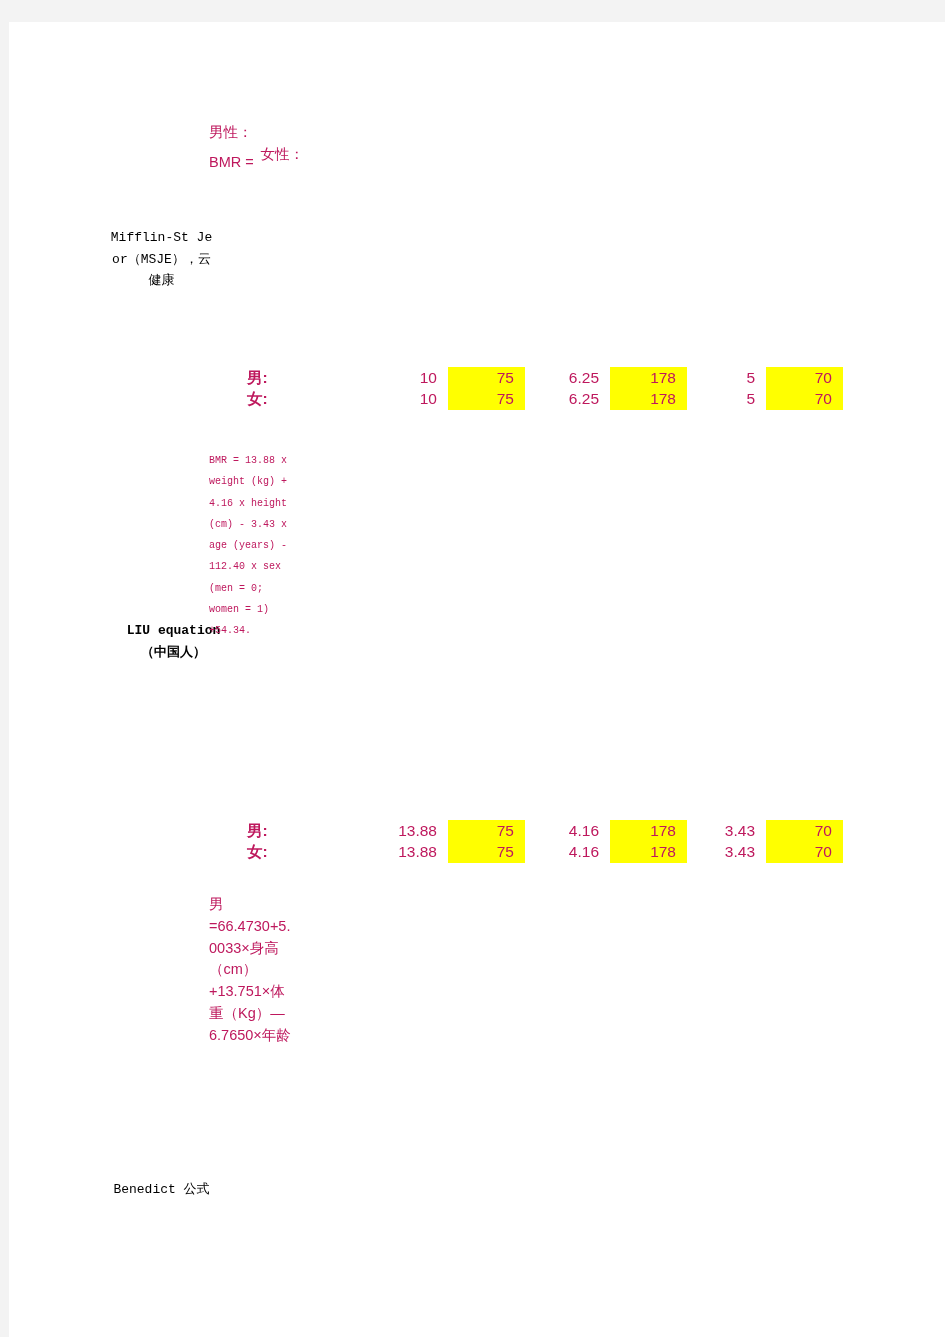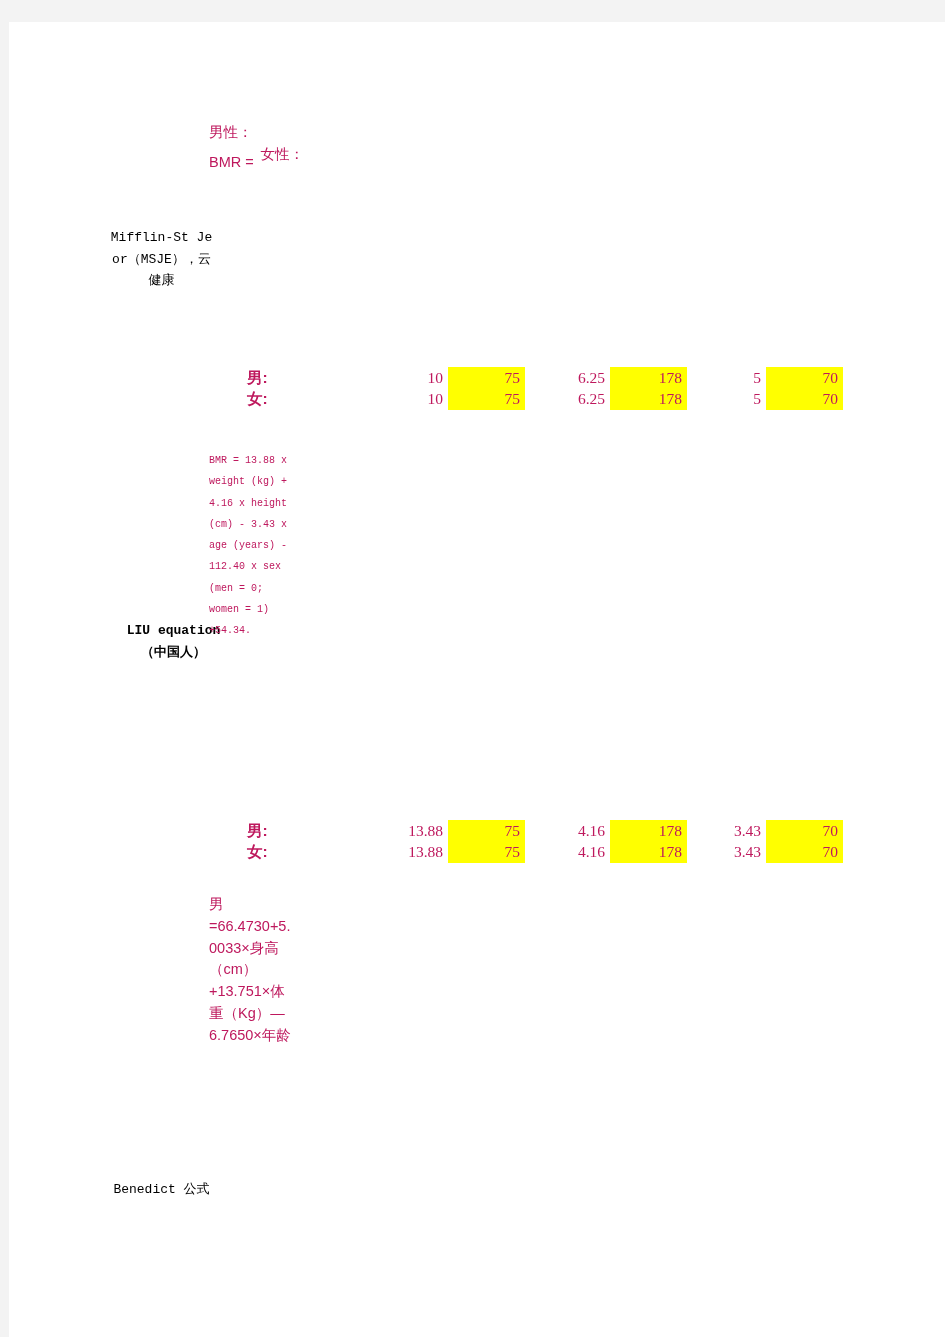--- a/index.html
+++ b/index.html
@@ -50,24 +50,24 @@
     white-space: pre-wrap;
     word-break: break-word;
   }
   .formula.mono {
     font-family: "Liberation Mono", "DejaVu Sans Mono", monospace;
     font-size: 10px;
   }
 
   
   .num {
-    font-family: Liberation Serif, serif;
+    font-family: Liberation Sans, sans-serif;
     font-size: 15.5px;
     text-align: right;
-    padding-right: 5px;
+    padding-right: 11px;
     white-space: nowrap;
   }
   .num.hl {
     background: #ffff00;
     text-align: right;
   }
 
   
   .sex-stub {
     font-family: "Liberation Sans", sans-serif;

